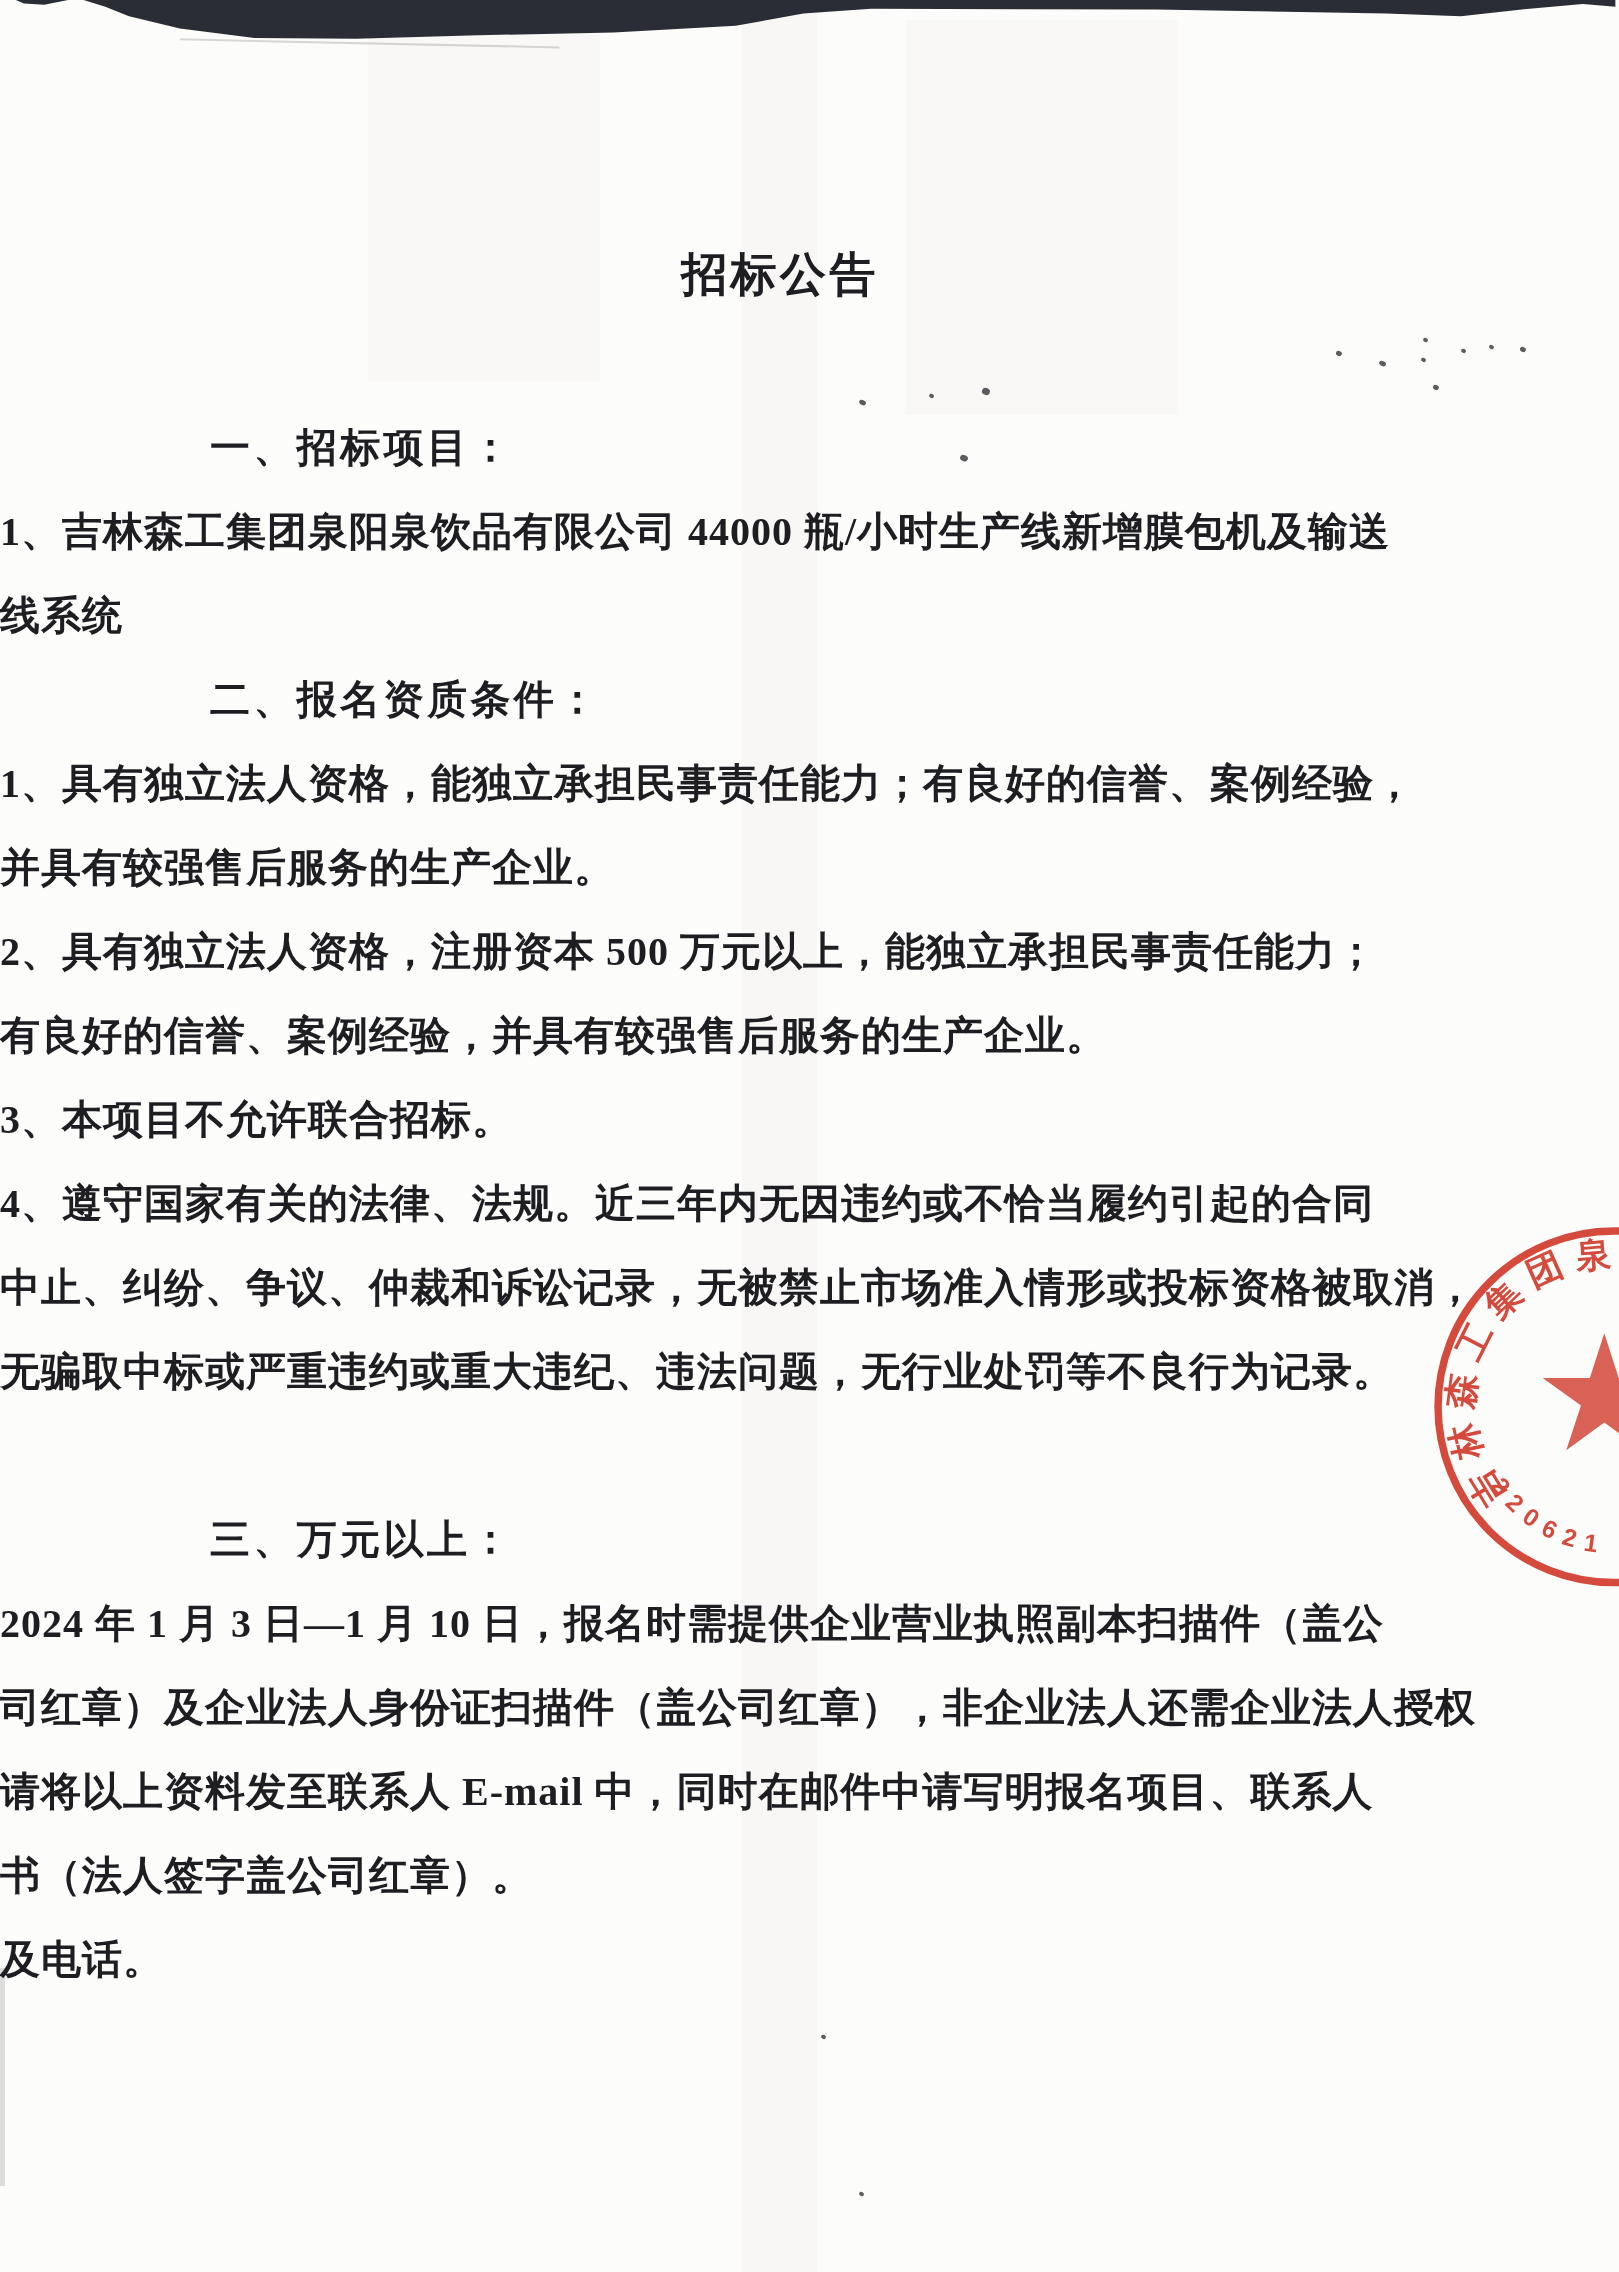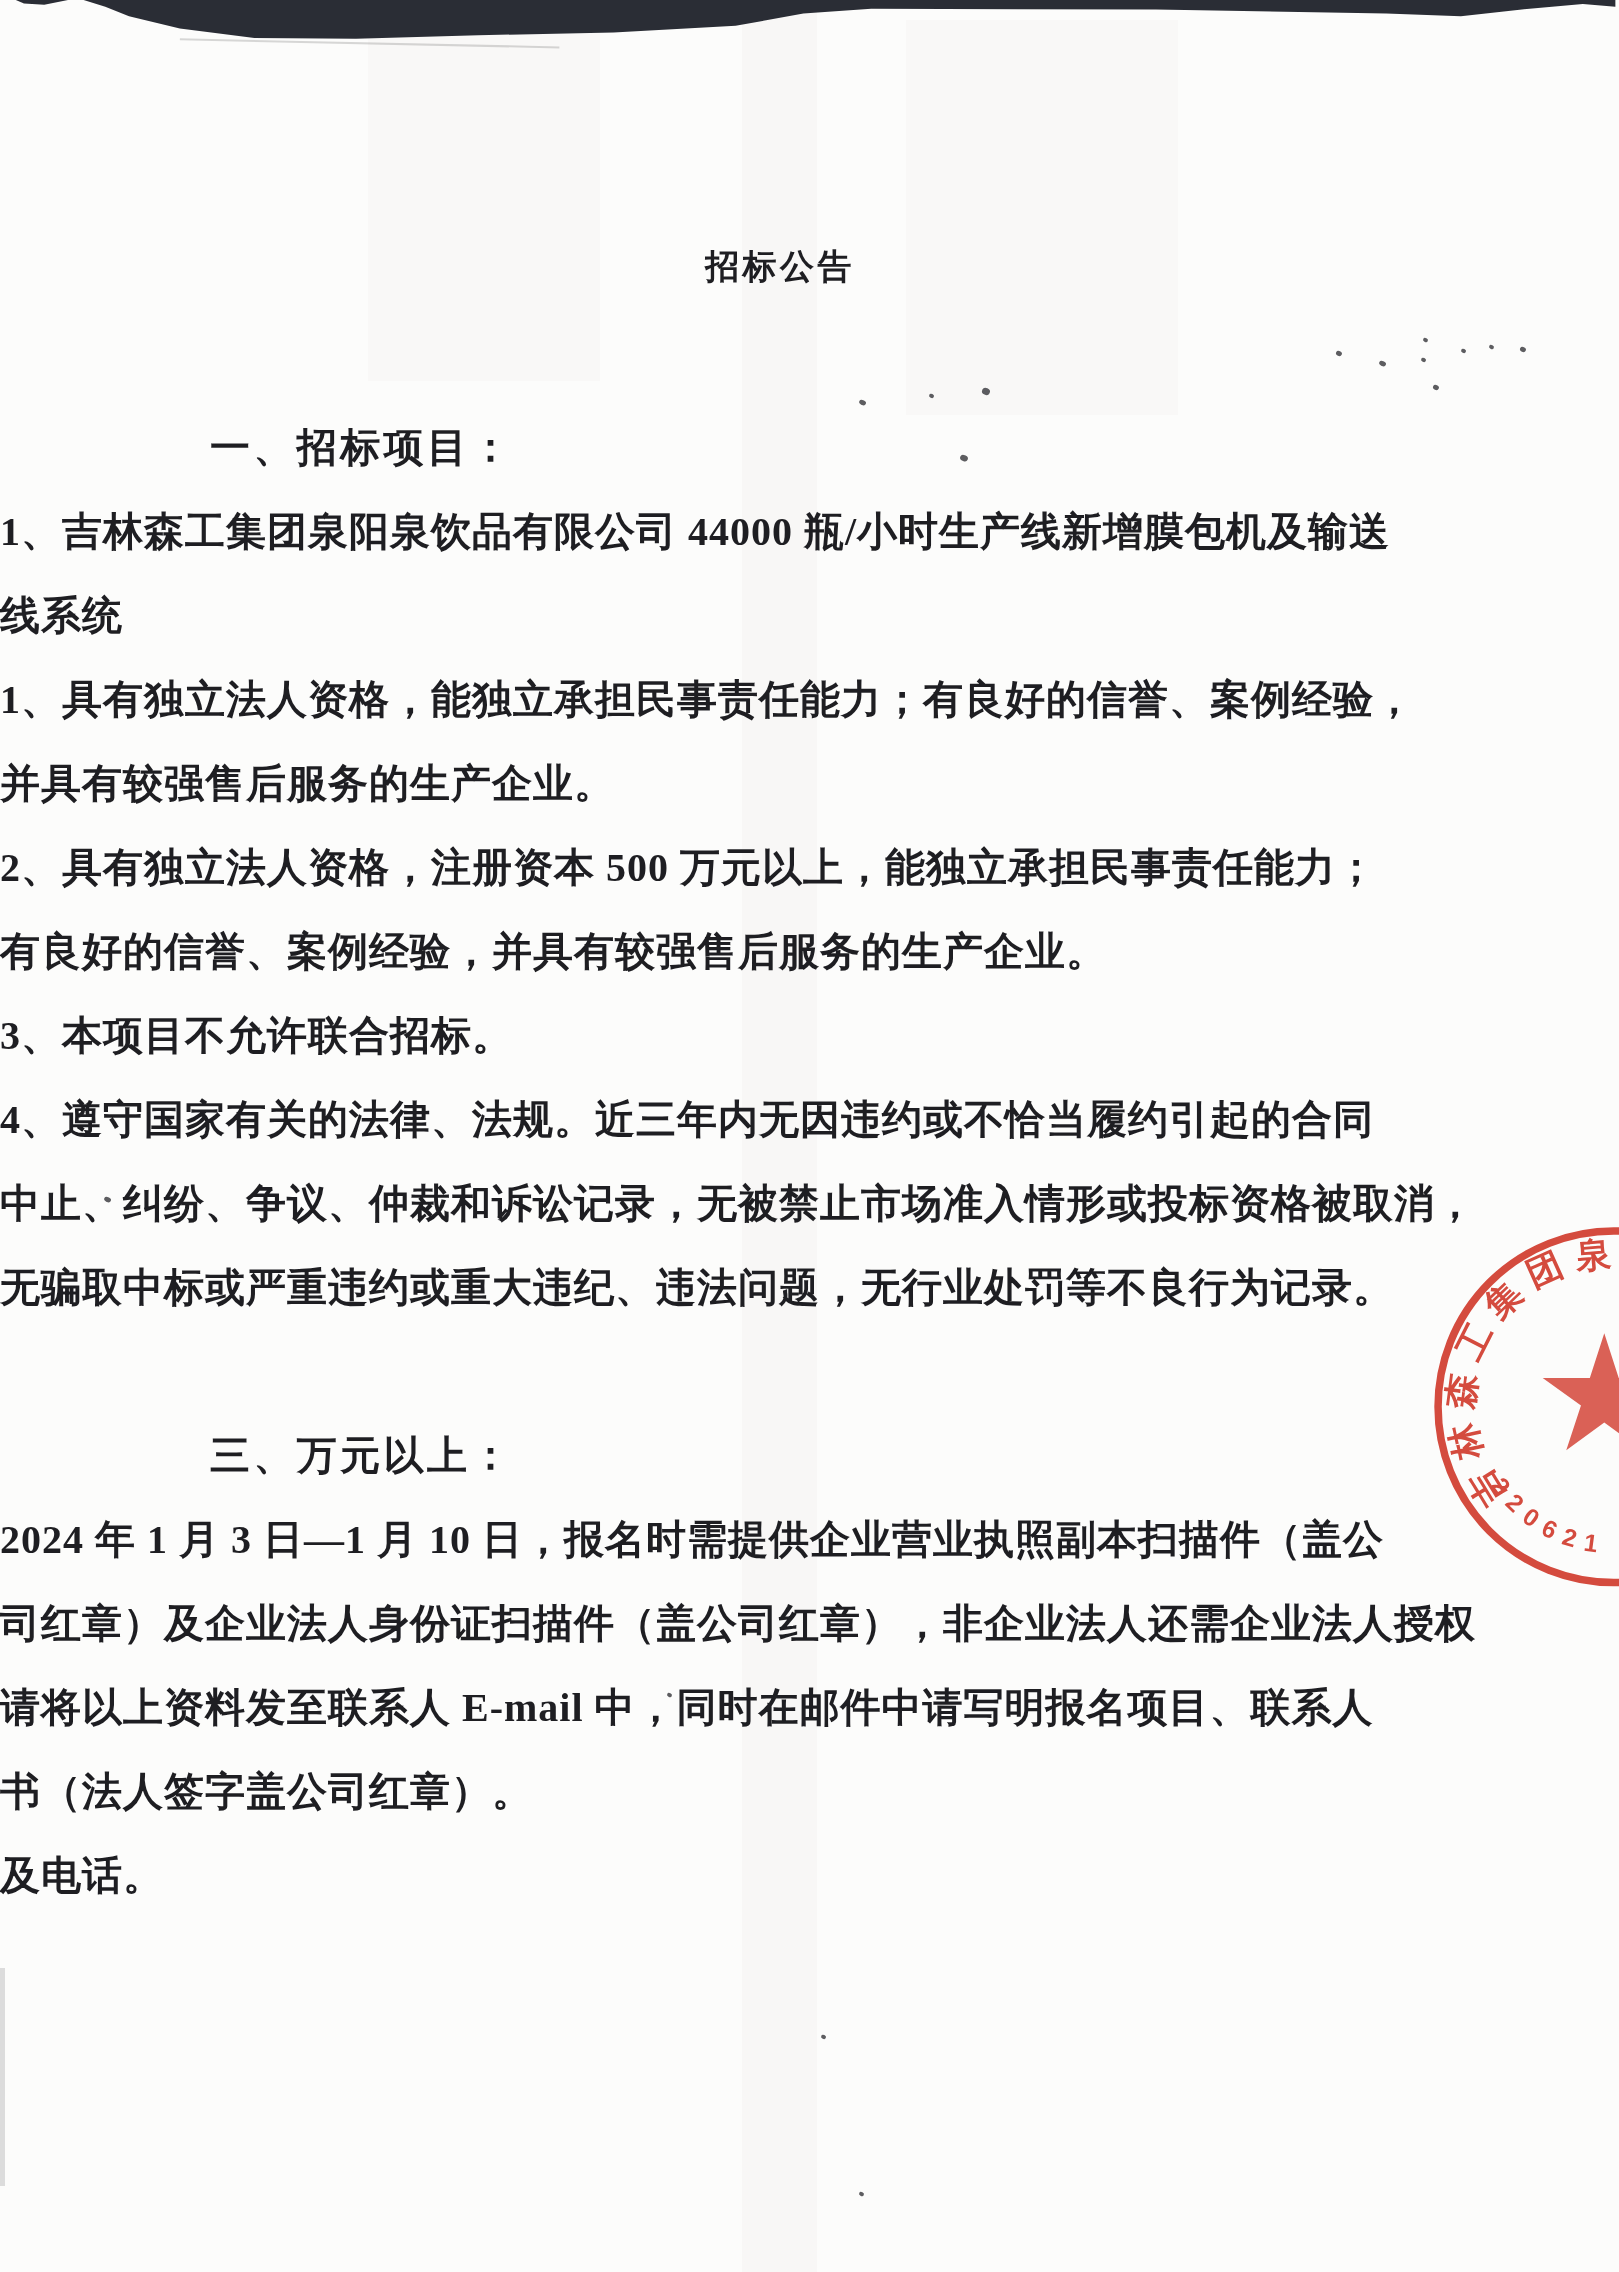--- a/index.html
+++ b/index.html
@@ -16,21 +16,21 @@
   .wash-a{left:368px;top:27px;width:232px;height:354px;background:rgba(205,168,168,0.05);}
   .wash-b{left:906px;top:20.4px;width:272px;height:395px;background:rgba(205,170,170,0.05);}
   .wash-c{left:742px;top:0;width:75px;height:2273px;background:rgba(150,140,140,0.04);}
   .edge-smudge{position:absolute;left:0;top:1968px;width:4.8px;height:218px;background:rgba(110,110,110,0.22);}
 
   .artifact-svg{position:absolute;left:0;top:0;}
 
   .title{
     position:absolute;left:0;top:244px;width:1560px;
     text-align:center;
-    font-size:34px;font-weight:700;letter-spacing:3.4px;
+    font-size:46px;font-weight:700;letter-spacing:3.4px;
     font-family:"Liberation Sans","DejaVu Sans",sans-serif;
   }
 
   .doc-body{position:absolute;left:0;top:405px;width:1619px;}
   .doc-line{
     height:84px;display:flex;align-items:center;
     font-size:40px;font-weight:600;letter-spacing:1px;
     white-space:pre;
   }
   .t-heading{padding-left:210px;letter-spacing:3.4px;}
@@ -65,20 +65,23 @@
 
   <div class="doc-body">
       <div class="doc-line t-heading">
       <span class="line-text">一、招标项目：</span>
     </div>
       <div class="doc-line t-item">
       <span class="line-text">1、吉林森工集团泉阳泉饮品有限公司 44000 瓶/小时生产线新增膜包机及输送</span>
     </div>
       <div class="doc-line t-cont">
       <span class="line-text">线系统</span>
+    </div>
+      <div class="doc-line t-heading">
+      <span class="line-text">二、报名资质条件：</span>
     </div>
       <div class="doc-line t-item">
       <span class="line-text">1、具有独立法人资格，能独立承担民事责任能力；有良好的信誉、案例经验，</span>
     </div>
       <div class="doc-line t-cont">
       <span class="line-text">并具有较强售后服务的生产企业。</span>
     </div>
       <div class="doc-line t-item">
       <span class="line-text">2、具有独立法人资格，注册资本 500 万元以上，能独立承担民事责任能力；</span>
     </div>

